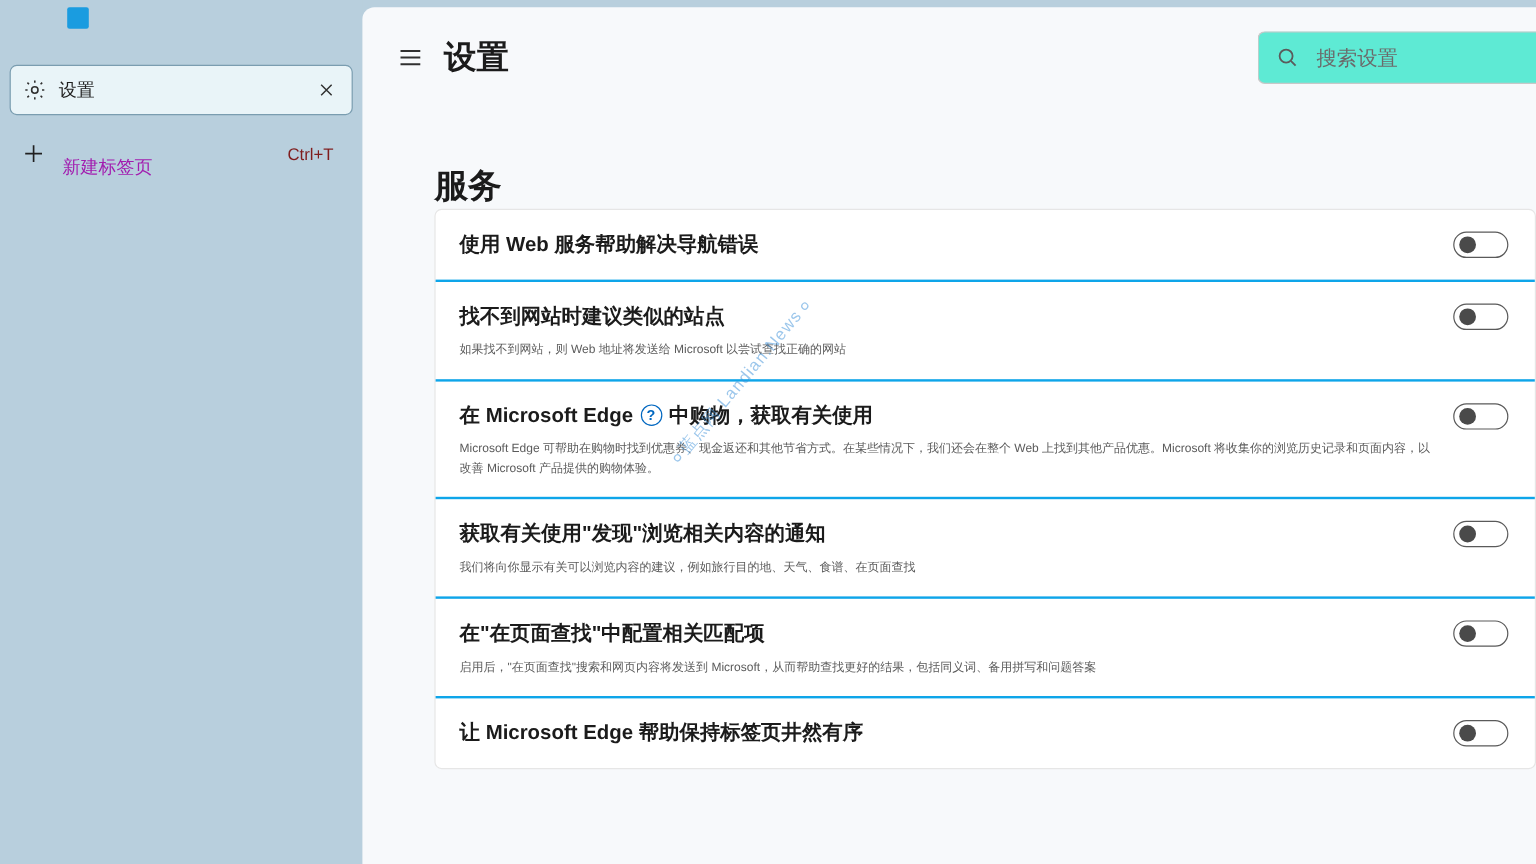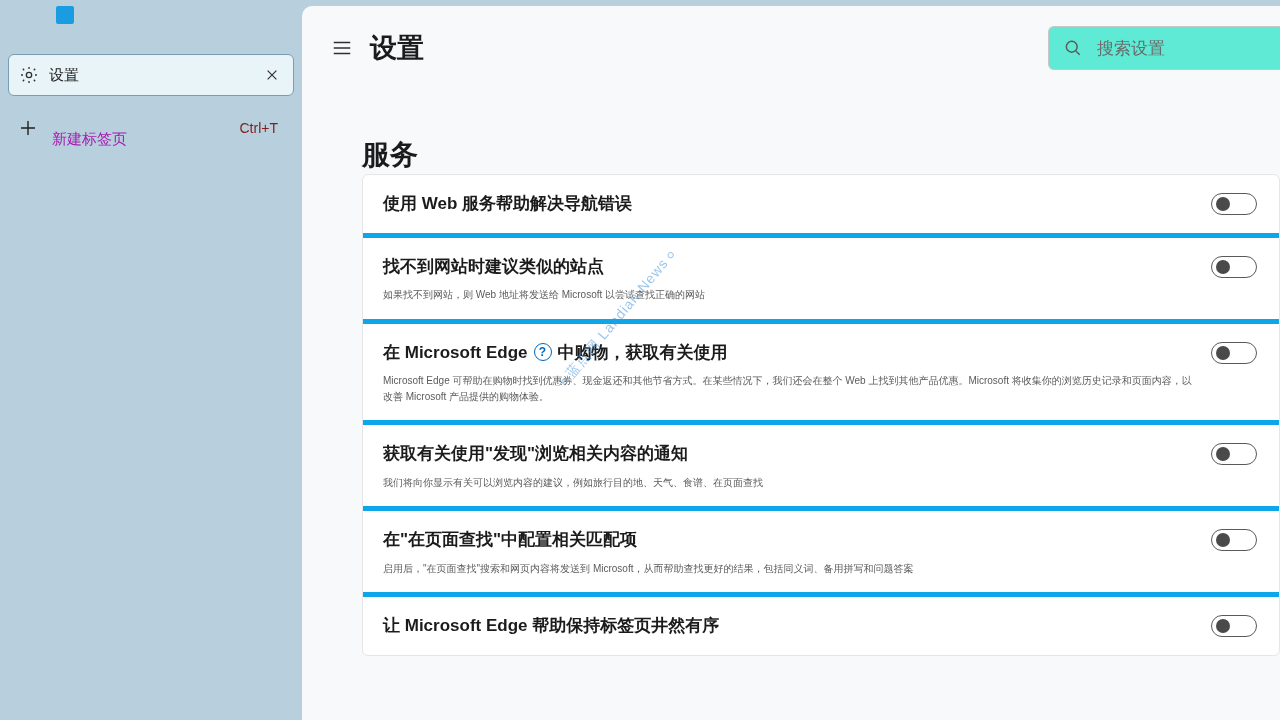--- a/index.html
+++ b/index.html
@@ -25,21 +25,21 @@
   .search-box { width: 232px; height: 44px; border: 1px solid #c8c8c8; border-right: none; border-radius: 6px 0 0 6px; display: flex; align-items: center; background: #5eead4; margin-right: 0; padding-left: 14px; gap: 14px; }
   .search-box .si { width: 20px; height: 20px; flex-shrink:0; }
   .search-box .st { font-size: 17px; color: #6b6b6b; }
 
   .content { flex: 1; overflow: hidden; padding: 0 0 0 0; }
   .section { max-width: 920px; margin-left: 0; padding: 46px 0 0 0; }
   .section-title { font-size: 28px; font-weight: 700; color: #1b1b1b; padding-left: 60px; }
   .section-desc { font-size: 17px; color: #2b2b2b; padding: 18px 0 24px 60px; line-height: 1.6; }
 
   .card { margin: 0 0 0 60px; background: #fff; border: 1px solid #e6e6e6; border-radius: 6px; width: 918px; }
-  .row { border-bottom: 5px solid #0ea5e9; padding: 16px 22px 16px 20px; display: flex; gap: 18px; }
+  .row { border-bottom: 2px solid #0ea5e9; padding: 16px 22px 16px 20px; display: flex; gap: 18px; }
   .row:last-child { border-bottom: none; }
   .row-text { flex: 1; }
   .row-title { font-size: 17px; font-weight: 600; color: #1b1b1b; line-height: 1.5; display:flex; align-items:center; flex-wrap:wrap; gap:4px; }
   .row-title .help { width: 18px; height: 18px; border: 1.5px solid #0067c0; border-radius: 50%; display:inline-flex; align-items:center; justify-content:center; font-size:12px; color:#0067c0; margin: 0 2px; }
   .row-desc { font-size: 10px; color: #5b5b5b; margin-top: 8px; line-height: 1.55; }
   .toggle { width: 46px; height: 22px; border: 1px solid #5a5a5a; border-radius: 12px; position: relative; flex-shrink: 0; margin-top: 2px; background:#fff; }
   .toggle::after { content:""; position:absolute; width:14px; height:14px; border-radius:50%; background:#4a4a4a; top:3px; left:4px; }
 
   .watermark { position: absolute; left: 590px; top: 280px; width: 180px; height: 180px; pointer-events: none; opacity: 0.5; color: #3a8fd8; font-size: 14px; transform: rotate(-50deg); white-space: nowrap; letter-spacing: 1px; }
   .watermark .dot { display:inline-block; width:6px; height:6px; border:1px solid #3a8fd8; border-radius:50%; margin:0 4px; vertical-align:middle;}

